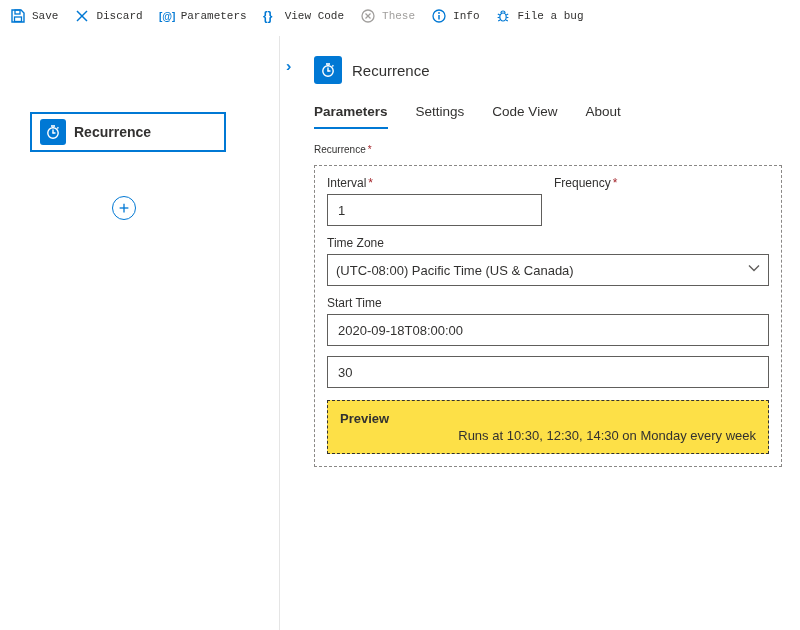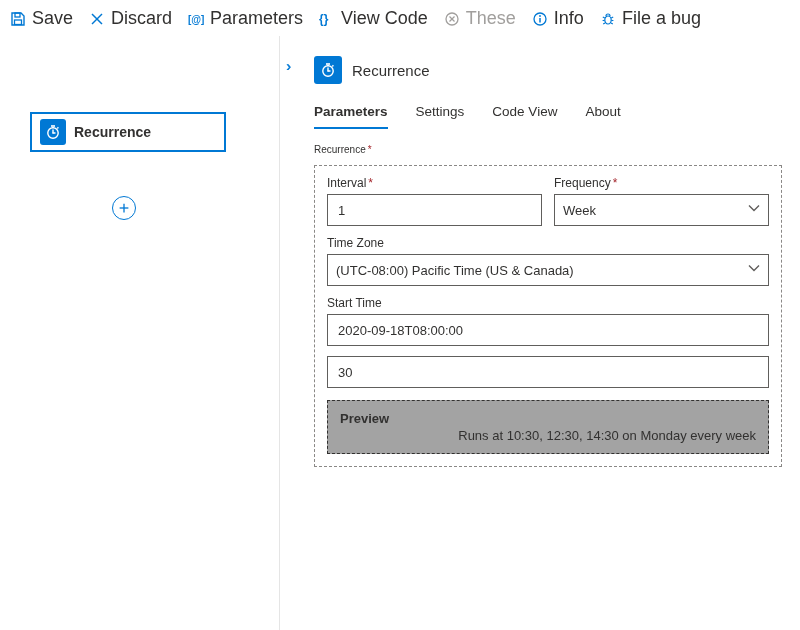--- a/index.html
+++ b/index.html
@@ -38,21 +38,21 @@
     display: flex;
     align-items: center;
     gap: 6px;
     cursor: pointer;
   }
   .tb-icon {
     width: 16px; height: 16px;
     display: inline-flex; align-items: center; justify-content: center;
   }
   .tb-icon svg { width: 16px; height: 16px; }
-  .tb-label { font-size: 18px; color: var(--text); }
+  .tb-label { font-size: 11px; color: var(--text); font-family: Liberation Mono, monospace; }
   .tb-item.disabled .tb-label { color: var(--grey-disabled); }
 
   
   .main {
     position: absolute;
     top: 36px; left: 0; right: 0; bottom: 0;
     display: flex;
   }
 
   
@@ -197,21 +197,21 @@
   .chev {
     position: absolute;
     right: 8px; top: 50%; transform: translateY(-50%);
     pointer-events: none;
   }
   .chev svg { width: 12px; height: 12px; }
 
   .preview-box {
     margin-top: 12px;
     border: 1px dashed #323130;
-    background: #a3a3a3;
+    background: #fde047;
     padding: 10px 12px;
   }
   .preview-title { font-weight: 600; font-size: 13px; }
   .preview-text { font-size: 13px; margin-top: 2px; text-align: right; }
 </style>
 </head>
 <body>
 
 <svg width="0" height="0" style="position:absolute">
   <defs>
@@ -352,26 +352,20 @@
             <span>Interval</span><span class="req">*</span>
           </div>
           <div class="control">
             <input type="text" value="1" style="">
           </div>
         </div>
         <div class="field">
           <div class="field-label">
             <span>Frequency</span><span class="req">*</span>
           </div>
-          <div class="control">
-            <span>Week</span>
-            <span class="chev"><svg viewBox="0 0 12 12">
-                  <use href="#ico-chevdown"></use>
-                </svg></span>
-          </div>
         </div>
       </div>
 
       <div class="field-row">
         <div class="field">
           <div class="field-label">Time Zone</div>
           <div class="control">
             <span>(UTC-08:00) Pacific Time (US &amp; Canada)</span>
             <span class="chev"><svg viewBox="0 0 12 12">
                   <use href="#ico-chevdown"></use>

